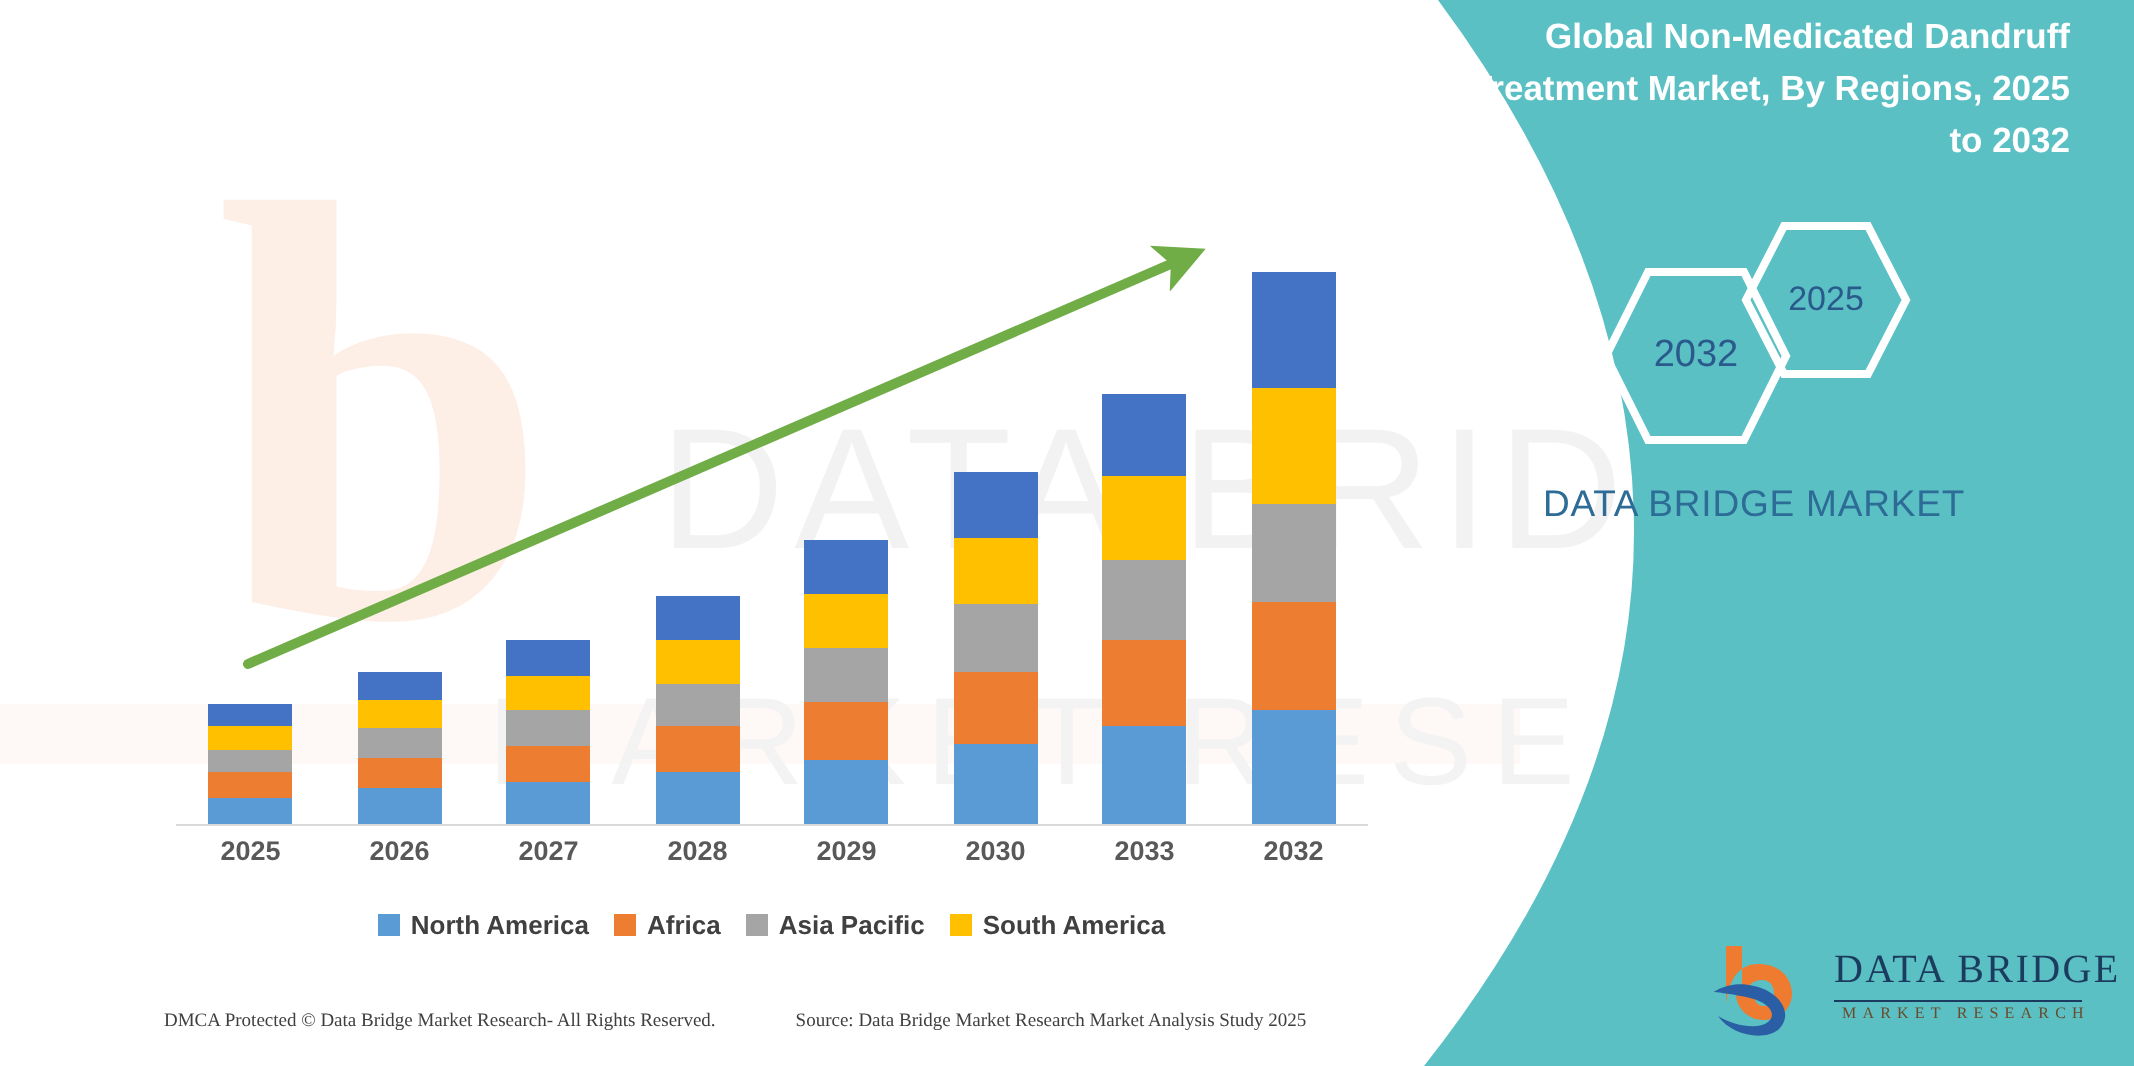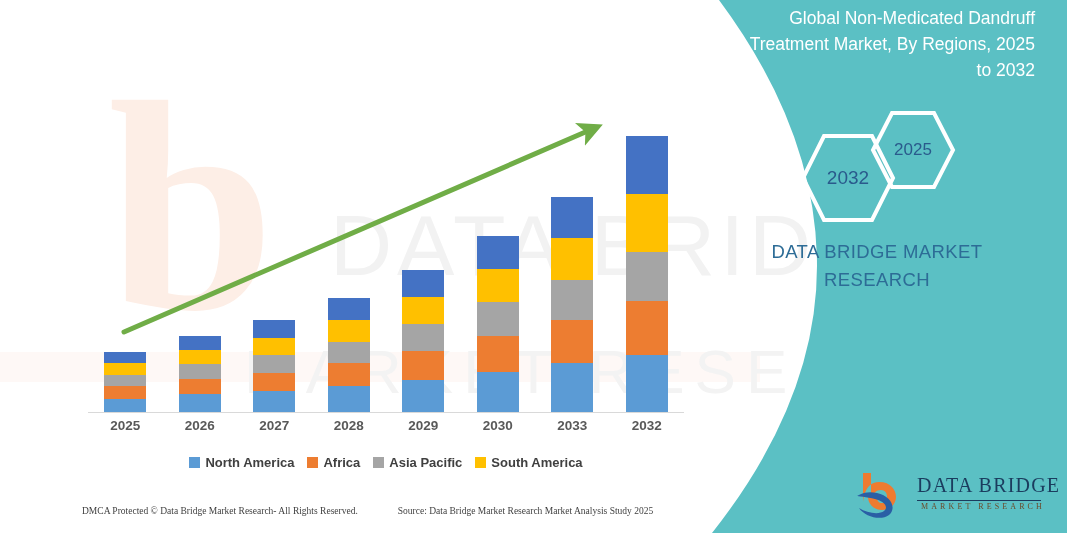--- a/index.html
+++ b/index.html
@@ -70,21 +70,21 @@
   .teal-panel svg { display: block; }
 
   .panel-title {
     position: absolute;
     right: 32px; top: 6px;
     width: 300px;
     text-align: right;
     color: #ffffff;
     font-size: 17.5px;
     line-height: 1.48;
-    font-weight: 400;
+    font-weight: 700;
   }
 
   .hex {
     position: absolute;
     display: flex;
     align-items: center;
     justify-content: center;
     color: #2a5a8c;
     font-size: 19px;
   }
@@ -385,21 +385,20 @@
 
     <div class="hex" id="hex-2025">
       <svg viewBox="0 0 86 80">
         <polygon points="22,3 64,3 83,40 64,77 22,77 3,40" fill="none" stroke="#ffffff" stroke-width="4"></polygon>
       </svg>
       <span>2025</span>
     </div>
 
     <div class="brand-lines">
       <span class="l1">DATA BRIDGE MARKET</span>
-      <span class="l2">RESEARCH</span>
     </div>
 
     <div class="panel-logo">
       <svg class="mark" width="58" height="50" viewBox="0 0 58 50">
         <path d="M8,3 L8,34 C8,34 8,12 24,12 C36,12 41,20 41,27 C41,34 35,40 27,40 C18,40 13,33 13,27 L22,27 C22,31 24,33 27,33 C30,33 32,31 32,27 C32,23 30,20 26,20 C16,20 16,34 16,34 L16,3 Z" fill="#ee7b30"></path>
         <path d="M2,26 C2,26 10,20 22,23 C36,26 42,38 34,45 C26,51 10,47 4,38 C12,43 24,45 29,41 C34,37 29,31 20,29 C12,27 2,26 2,26 Z" fill="#2a5fa5"></path>
       </svg>
       <div class="wordmark">DATA BRIDGE</div>
       <div class="rule"></div>
       <div class="subwordmark">MARKET RESEARCH</div>

